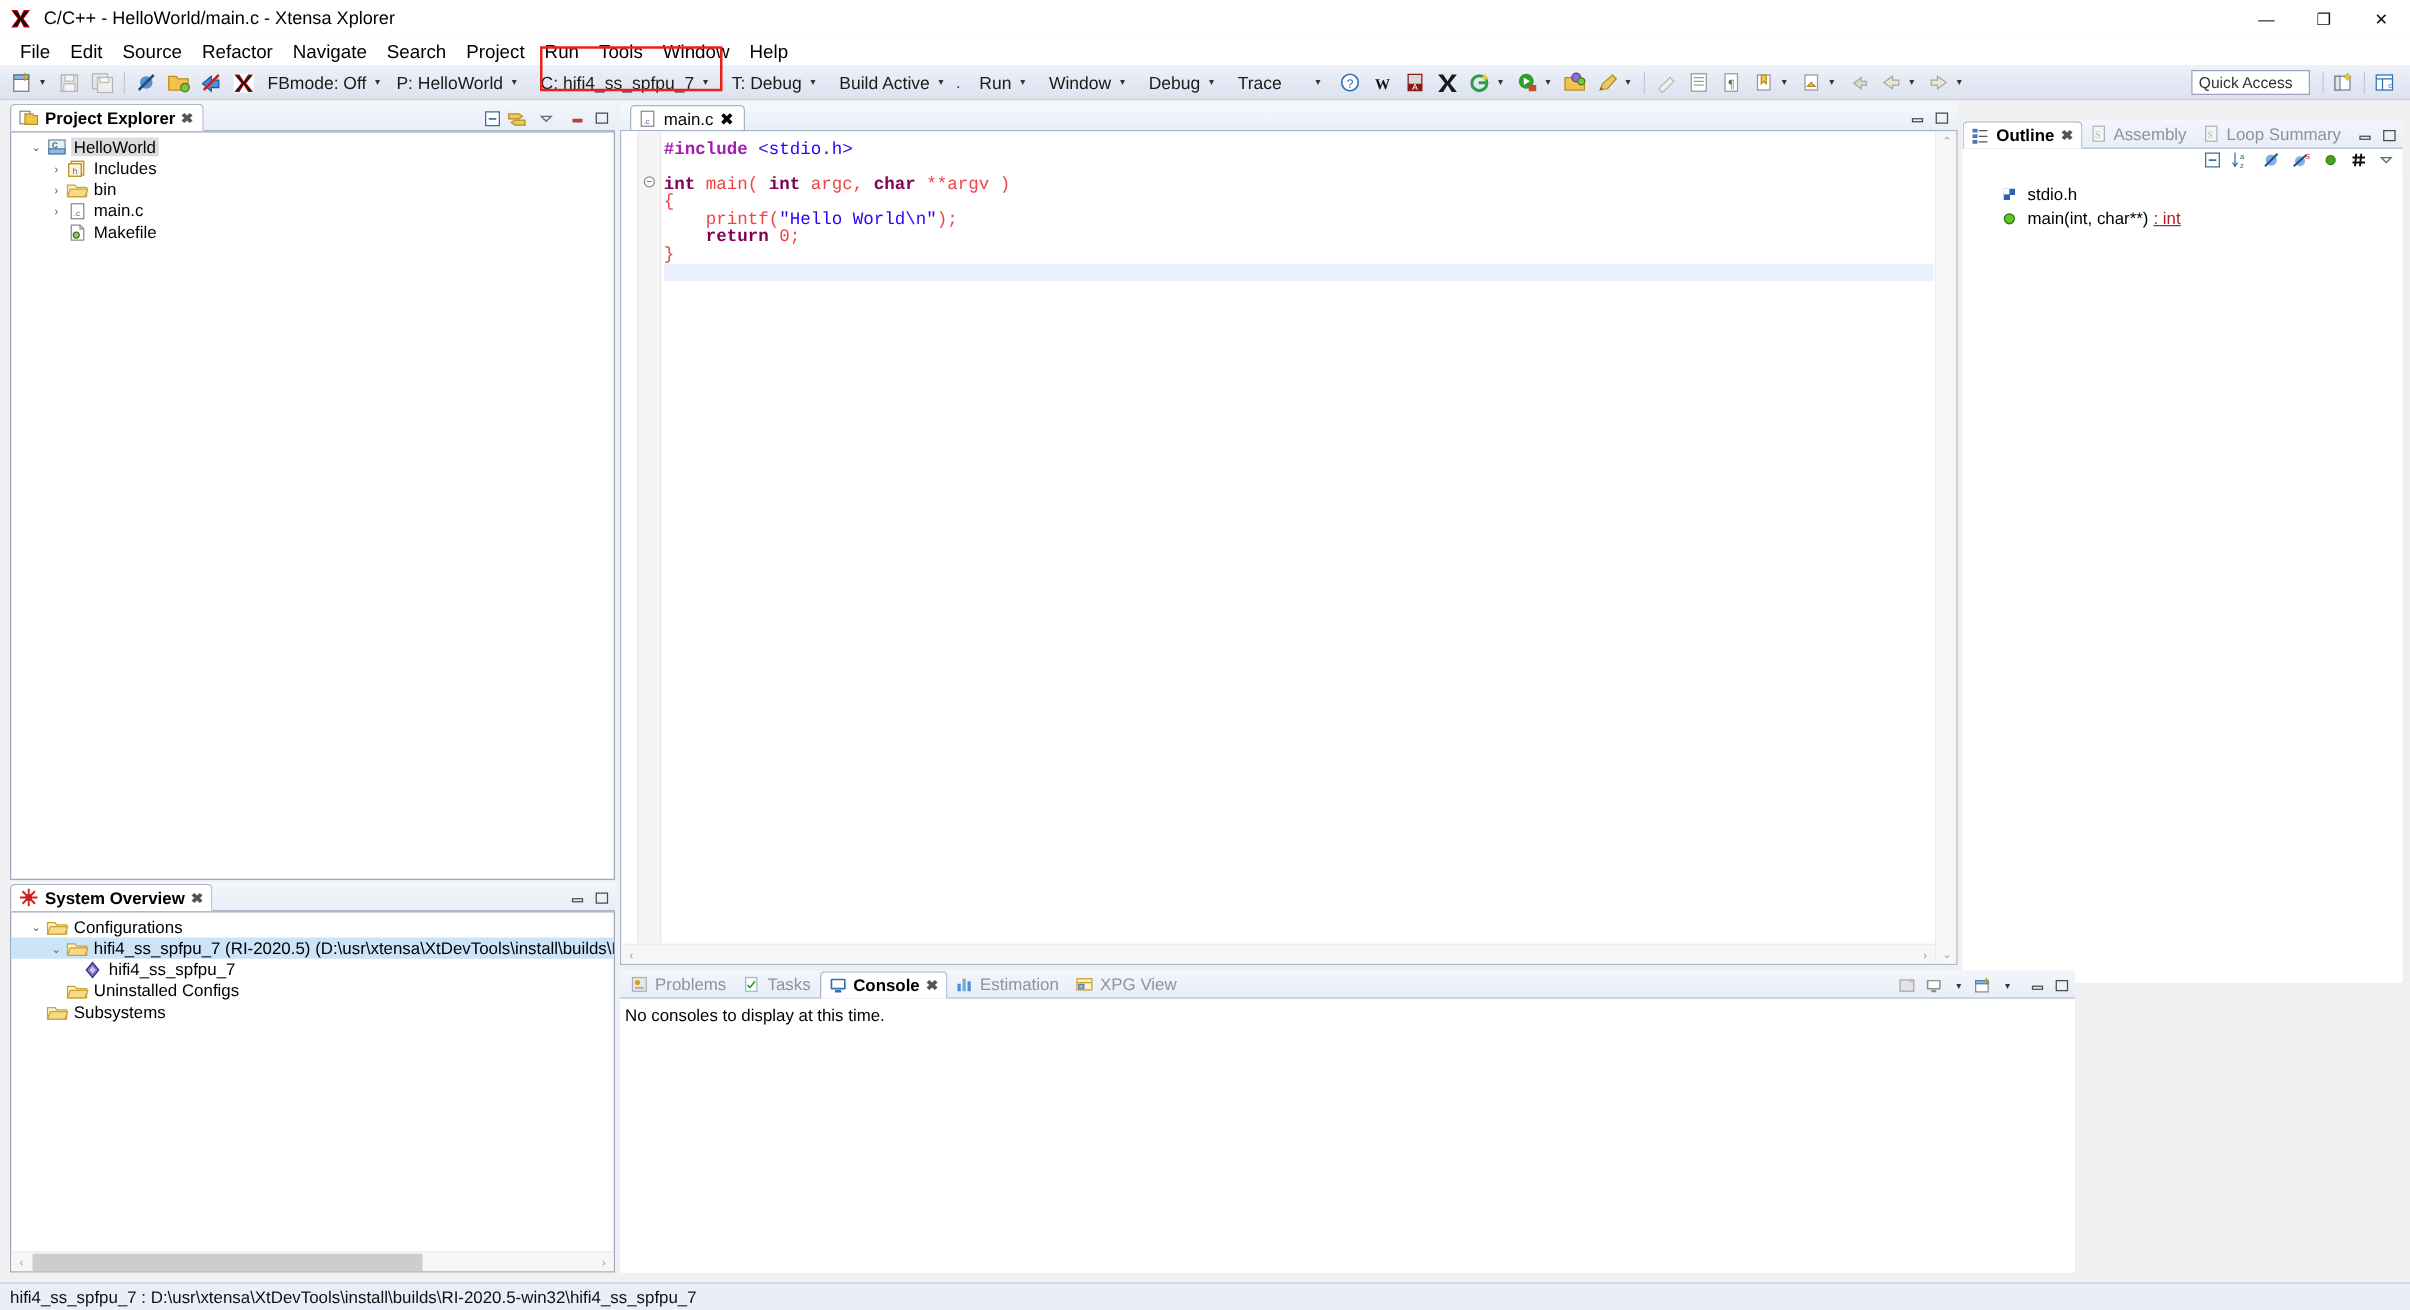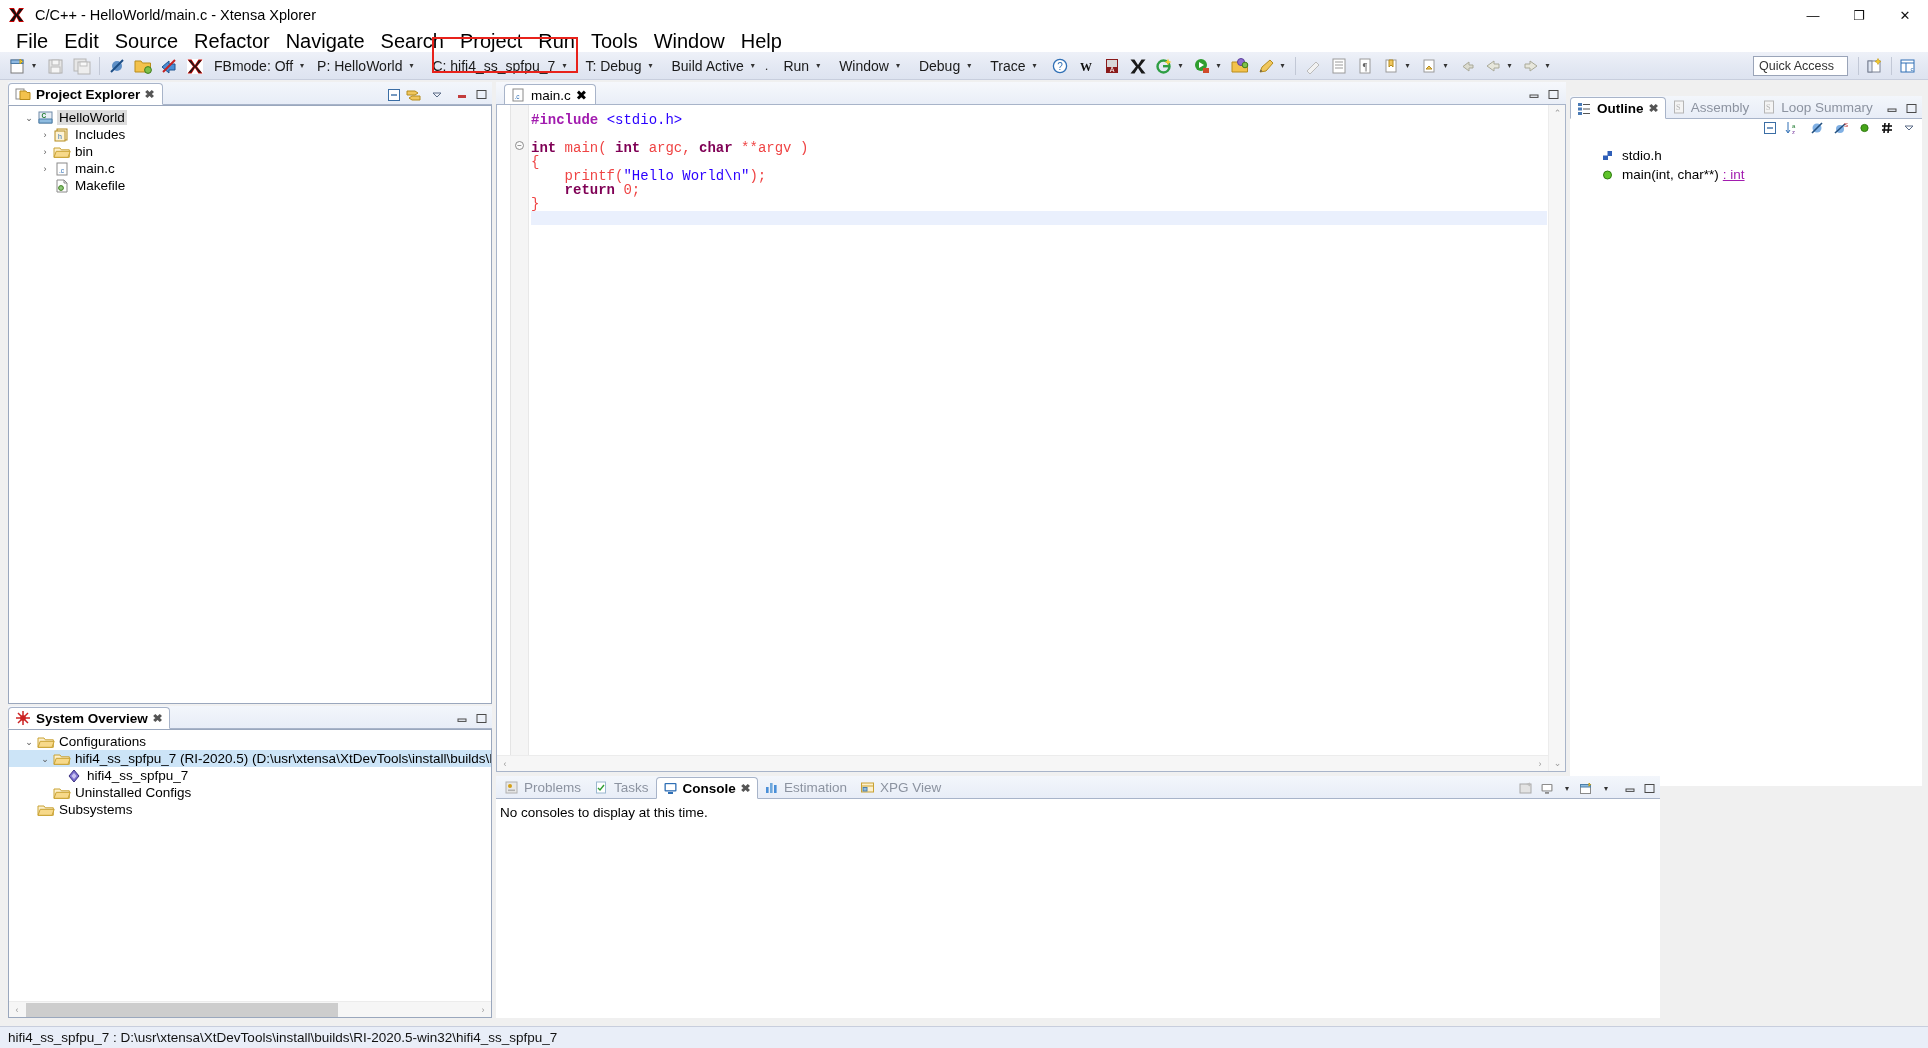--- a/index.html
+++ b/index.html
@@ -28,21 +28,21 @@
   .titlebar .title-text { font-size: 14.5px; color: #000; white-space: nowrap; }
   .winbtns { position: absolute; right: 0; top: 0; height: 30px; display: flex; }
   .winbtn { width: 46px; height: 30px; display: flex; align-items: center; justify-content: center; color: #111; font-size: 13px; }
 
   
   .menubar {
     position: absolute; top: 30px; left: 0; width: 1928px; height: 22px;
     background: #ffffff;
     display: flex; align-items: center; padding-left: 8px;
   }
-  .menuitem { font-size: 20px; padding: 1px 8px; color: #000; white-space: nowrap; }
+  .menuitem { font-size: 15px; padding: 1px 8px; color: #000; white-space: nowrap; }
 
   
   .toolbar {
     position: absolute; top: 52px; left: 0; width: 1928px; height: 28px;
     background: linear-gradient(to bottom,#eef1f8 0%, #e3e8f3 55%, #dde3f0 100%);
     border-bottom: 1px solid #c8cedd;
     display: flex; align-items: center; padding-left: 5px; gap: 0px;
   }
   .tb-item { display: flex; align-items: center; height: 26px; padding: 0 3px; }
   .tb-label { font-size: 14px; color: #1a1a1a; white-space: nowrap; padding: 0 3px; }
@@ -286,21 +286,21 @@
       <span class="tb-caret">▾</span>
     </div>
     <div class="tb-item" style="margin-left:6px;">
       <span class="tb-label">Window</span>
       <span class="tb-caret">▾</span>
     </div>
     <div class="tb-item" style="margin-left:6px;">
       <span class="tb-label">Debug</span>
       <span class="tb-caret">▾</span>
     </div>
-    <div class="tb-item" style="margin-left:6px;">
+    <div class="tb-item" style="margin-left:6px;gap:20px;">
       <span class="tb-label">Trace</span>
       <span class="tb-caret">▾</span>
     </div>
 
     <div class="tb-item" style="margin-left:4px;">
       <span class="tb-icon">
         <svg width="20" height="20" viewBox="0 0 20 20">
           <circle cx="10" cy="10" r="6.6" fill="#ffffff" stroke="#2f6fb5" stroke-width="1.3"></circle>
           <text x="10" y="14" font-size="10" text-anchor="middle" fill="#2f6fb5" font-family="Liberation Sans">?</text>
         </svg>
@@ -805,21 +805,21 @@
         </span>
         <span class="tlabel">stdio.h</span>
       </div>
       <div class="trow" style="padding-left:30px; height:19px;">
         <span class="ticon" style="width:16px;">
           <svg width="16" height="16" viewBox="0 0 16 16">
               <circle cx="7.5" cy="8" r="4" fill="#5fc42a" stroke="#2f7a10"></circle>
             </svg>
         </span>
         <span class="tlabel">main(int, char**)</span>
-        <span class="tlabel" style="color:#a21caf;text-decoration:underline;"> : int</span>
+        <span class="tlabel" style="color:#b91c1c;text-decoration:underline;"> : int</span>
       </div>
     </div>
   </div>
 
   <div class="panel" style="left:496px; top:776px; width:1164px; height:242px;">
     <div class="panel-tabrow">
       <div class="vtab inactive" style="margin-left:2px;">
         <span class="tb-icon" style="width:15px;height:15px;">
           <svg width="15" height="15" viewBox="0 0 15 15">
               <rect x="2" y="2" width="11" height="11" fill="#e8e8e8" stroke="#b0b0b0"></rect>

